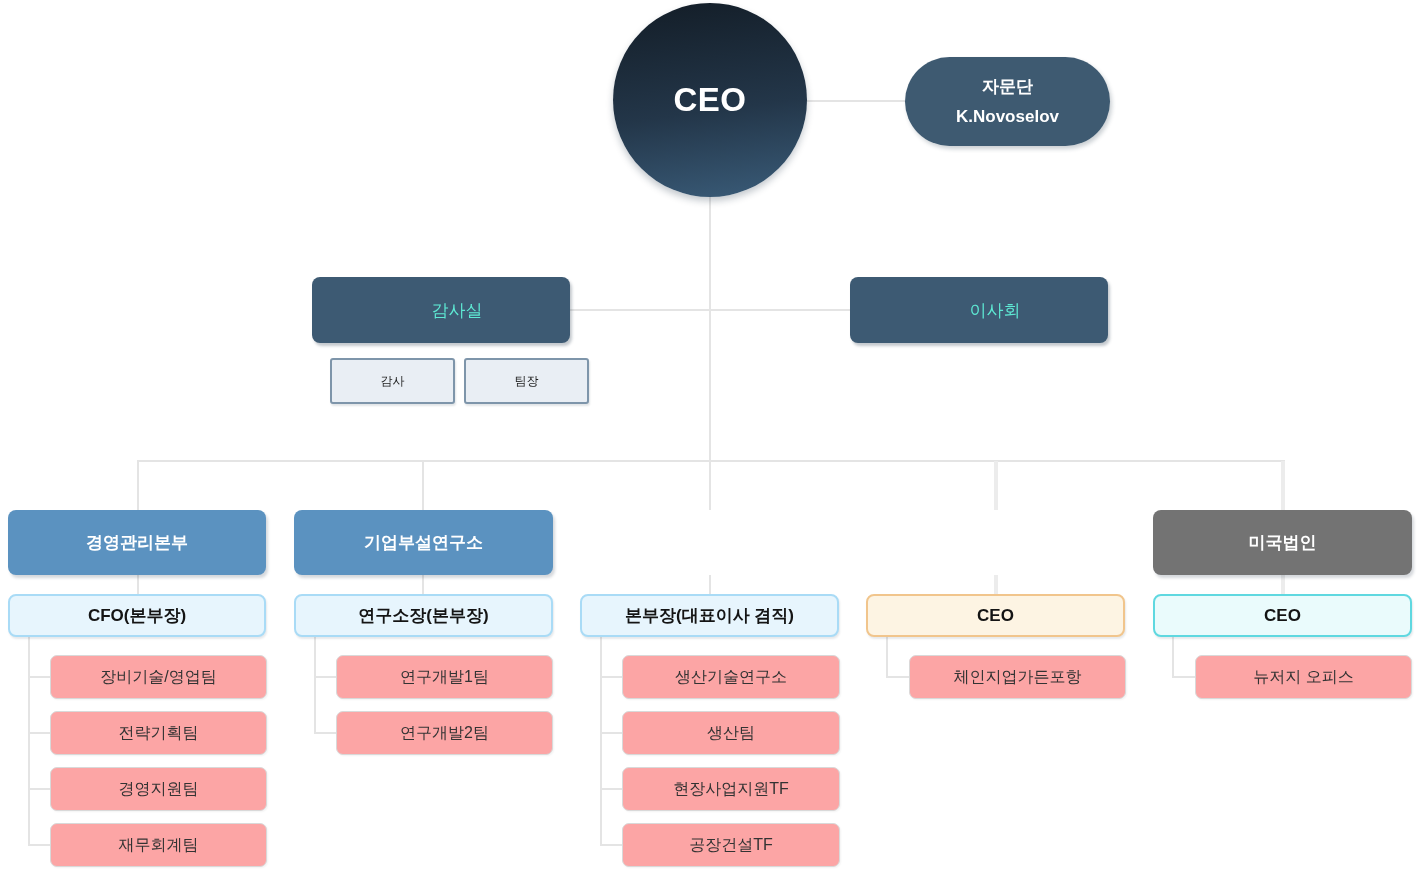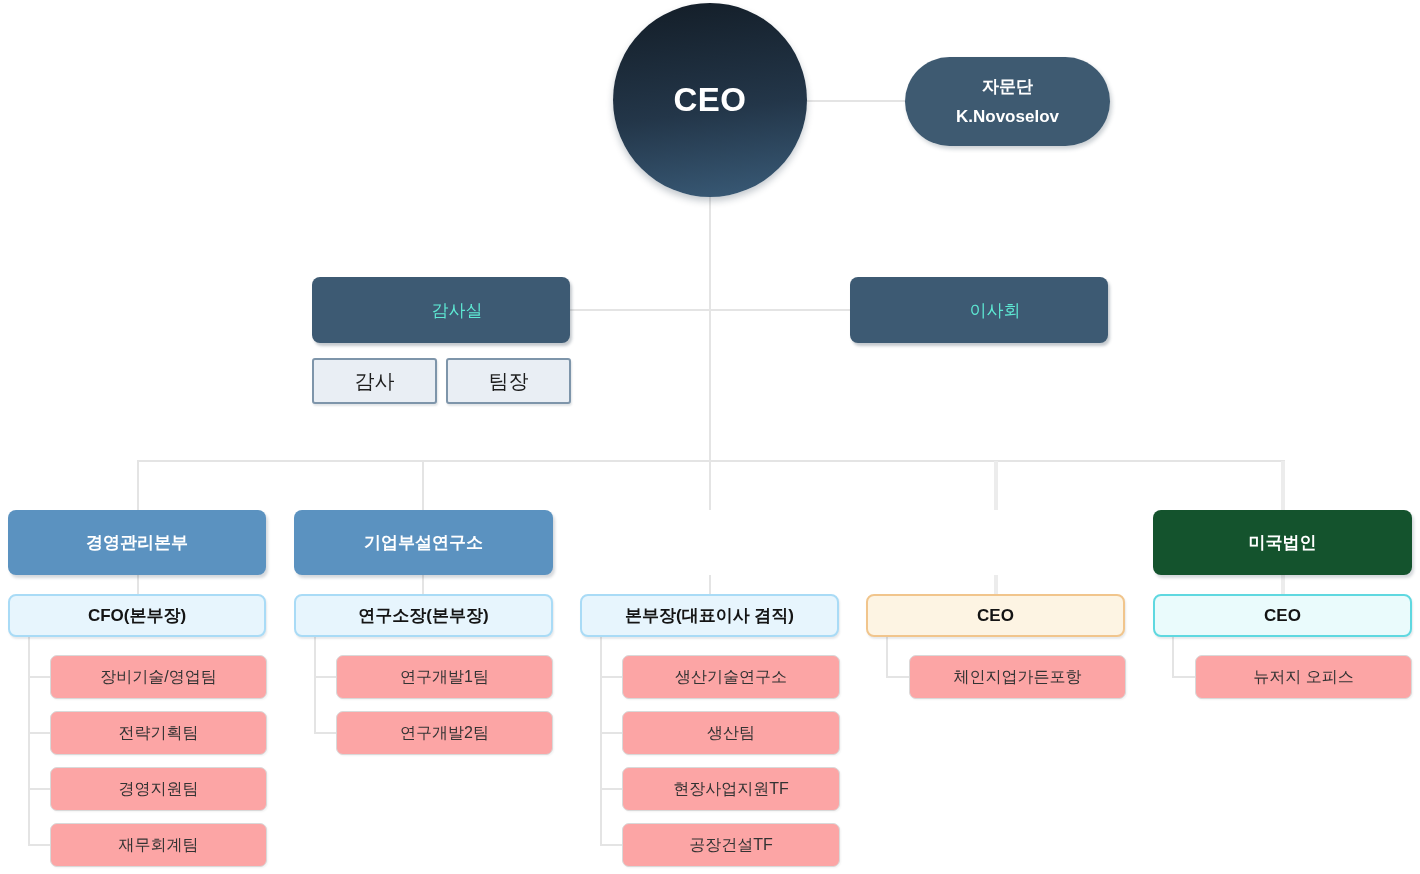--- a/index.html
+++ b/index.html
@@ -23,29 +23,29 @@
     border-radius:45px;background:#3e5a71;color:#fff;font-weight:700;font-size:17px;
     flex-direction:column;line-height:1.75;box-shadow:2px 3px 4px rgba(20,40,60,.22);
   }
   .dark{
     background:#3d5a73;color:#5eead4;border-radius:8px;font-size:17px;font-weight:400;
     box-shadow:2px 3px 3px rgba(20,40,60,.25);
     padding-left:32px;
   }
   .member{
     background:#e9eef4;border:2px solid #7e95aa;border-radius:3px;
-    font-size:20px;color:#1d1d1d;box-shadow:1px 2px 2px rgba(20,40,60,.12);
+    font-size:12px;color:#1d1d1d;box-shadow:1px 2px 2px rgba(20,40,60,.12);margin-left:18px;
   }
   .hdr{
     color:#fff;border-radius:8px;font-weight:600;font-size:17px;
     box-shadow:2px 3px 3px rgba(20,40,60,.18);
   }
   .hdr.blue{background:#5b92c0;}
   .hdr.orange{background:#f39800;}
-  .hdr.cyan{background:#14532d;}
+  .hdr.cyan{background:#737373;}
   .leader{
     border-radius:8px;font-weight:700;font-size:17px;color:#141414;
     box-shadow:1px 2px 2px rgba(20,40,60,.10);
   }
   .leader.blue{background:#e7f5fd;border:2px solid #a9dbf6;}
   .leader.orange{background:#fdf4e3;border:2px solid #f1c58c;}
   .leader.cyan{background:#eafbfc;border:2px solid #5fd8e0;}
   .team{
     background:#fca5a5;border:1px solid #d9d9d9;border-radius:7px;
     font-size:16px;color:#333333;box-shadow:1px 1px 2px rgba(0,0,0,.05);

